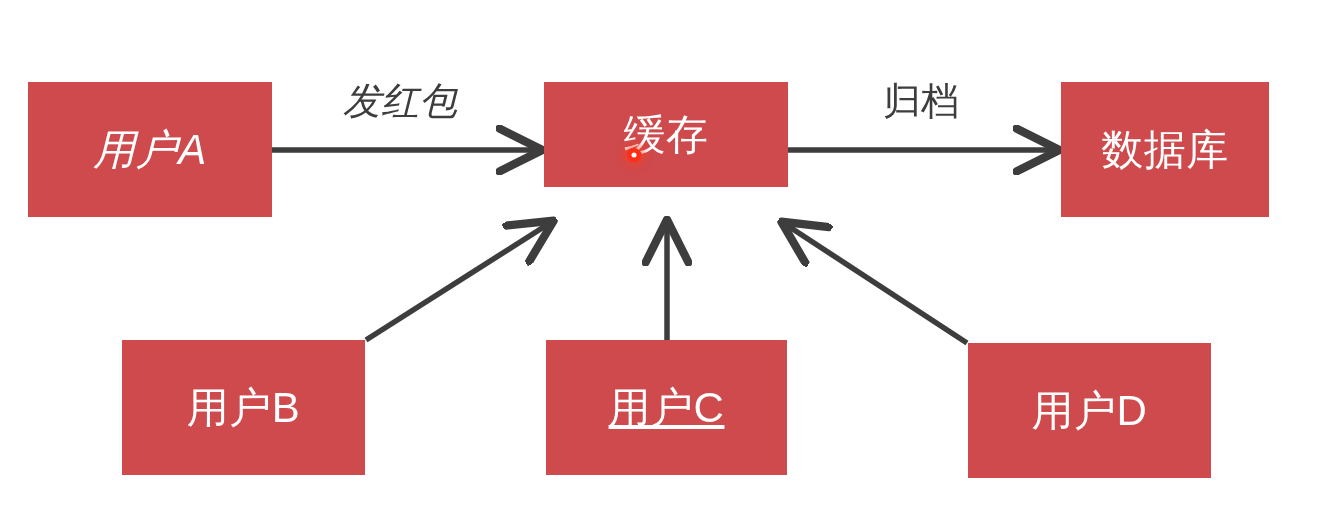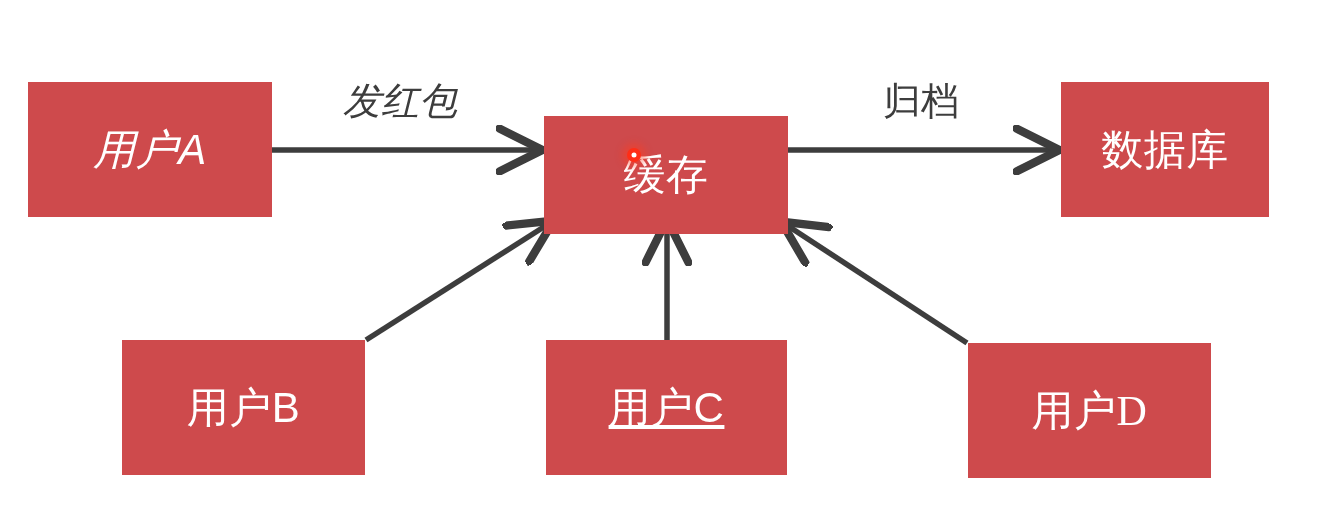--- a/index.html
+++ b/index.html
@@ -93,37 +93,37 @@
 
     <line x1="667" y1="340" x2="667" y2="224" stroke="#3d3d3d" stroke-width="5.5" marker-end="url(#arrowhead)"></line>
 
     <line x1="967" y1="343" x2="785" y2="224" stroke="#3d3d3d" stroke-width="5.5" marker-end="url(#arrowhead)"></line>
   </svg>
 
   <div class="node" style="left:28px; top:82px; width:244px; height:135px;font-style:italic;">
     <span class="node-label">用户A</span>
   </div>
 
-  <div class="node" style="left:544px; top:82px; width:244px; height:118px;margin-top:34px;">
+  <div class="node" style="left:544px; top:82px; width:244px; height:105px;">
     <span class="node-label">缓存</span>
   </div>
 
   <div class="node" style="left:1061px; top:82px; width:208px; height:135px;">
     <span class="node-label">数据库</span>
   </div>
 
   <div class="node" style="left:122px; top:340px; width:243px; height:135px;">
     <span class="node-label">用户B</span>
   </div>
 
   <div class="node" style="left:546px; top:340px; width:241px; height:135px;text-decoration:underline;">
     <span class="node-label">用户C</span>
   </div>
 
-  <div class="node" style="left:968px; top:343px; width:243px; height:135px;font-family:Liberation Serif, serif;">
+  <div class="node" style="left:968px; top:343px; width:243px; height:135px;">
     <span class="node-label">用户D</span>
   </div>
 
   <div class="edge-label" style="left:400px; top:101px;font-style:italic;">发红包</div>
 
   <div class="edge-label" style="left:921px; top:101px;">归档</div>
 
   <div class="cursor-dot" style="left:634px; top:155px;"></div>
 
 </div>

